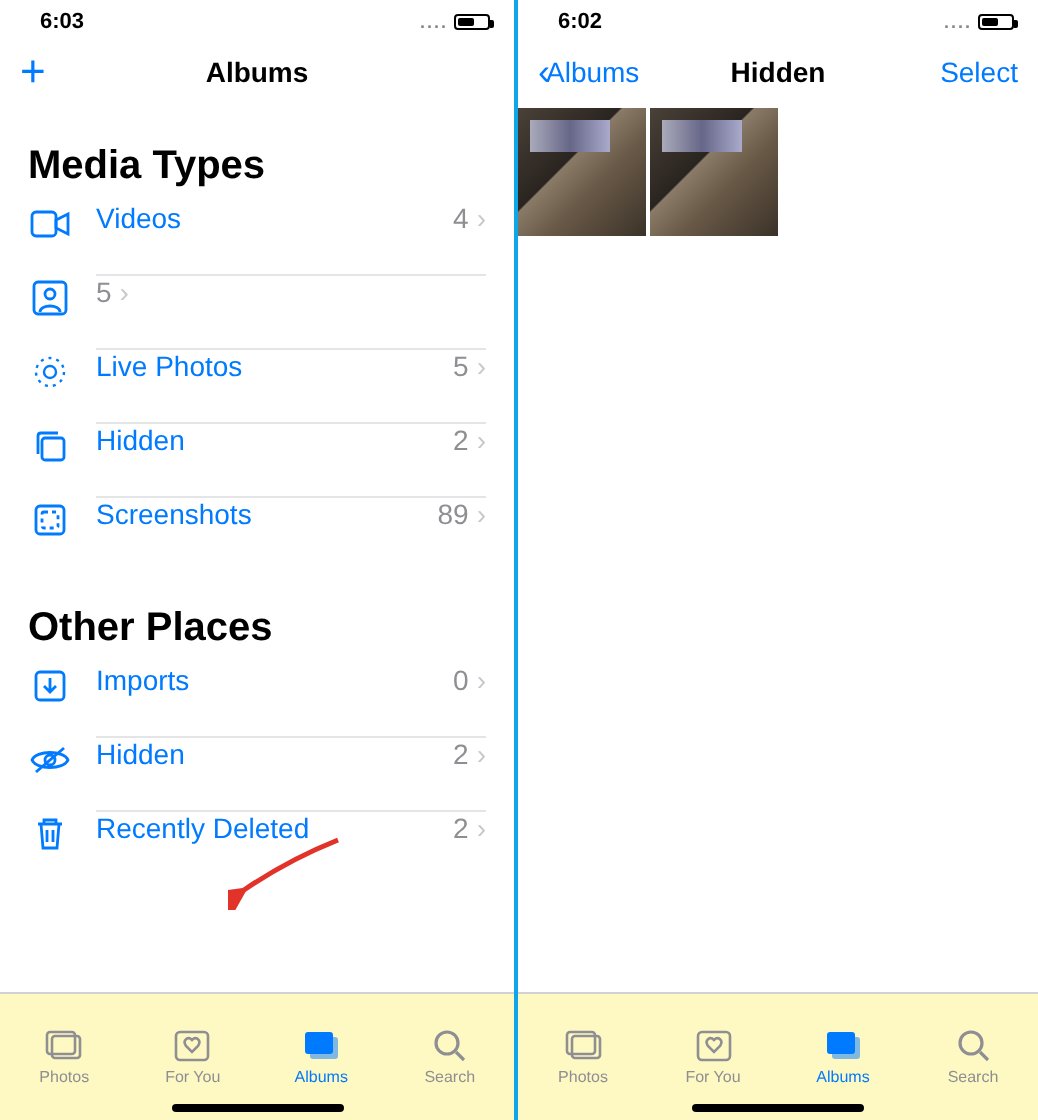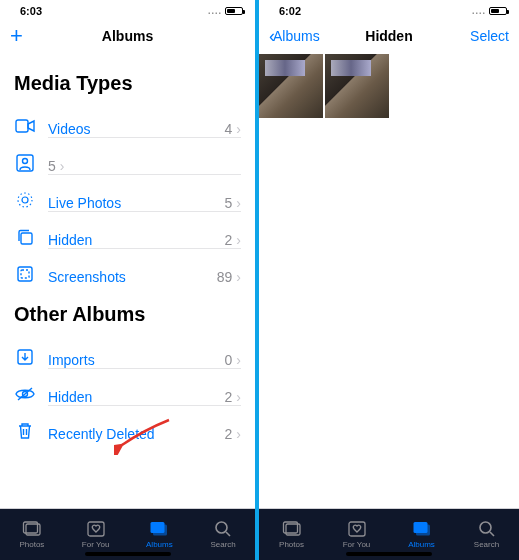--- a/index.html
+++ b/index.html
@@ -1,18 +1,18 @@
 <!DOCTYPE html>
 <html><head>
 <meta charset="utf-8">
 <style>
   * { box-sizing: border-box; margin: 0; padding: 0; font-family: -apple-system, "Helvetica Neue", Arial, sans-serif; }
   body { background: #fff; width: 519px; height: 560px; position: relative; overflow: hidden; }
   .dual { display: flex; width: 519px; height: 560px; }
-  .screen { width: 259px; height: 560px; background: #fff; position: relative; overflow: hidden; border-right: 4px solid #0ea5e9; display: flex; flex-direction: column;}
+  .screen { width: 259px; height: 560px; background: #fff; position: relative; overflow: hidden; border-right: 2px solid #0ea5e9; display: flex; flex-direction: column;}
   .screen:last-child { width: 260px; border-right: none; }
   
   .status-bar { height: 18px; display:flex; justify-content:space-between; align-items:center; padding: 3px 12px 0 20px; font-size: 11px; font-weight: 600; }
   .status-right { display:flex; align-items:center; gap:3px; }
   .batt { width:18px; height:8px; border:1px solid #000; border-radius:2px; position:relative; }
   .batt::after { content:""; position:absolute; right:-3px; top:2px; width:2px; height:4px; background:#000; border-radius:0 1px 1px 0;}
   .batt-fill { position:absolute; left:1px; top:1px; bottom:1px; width:50%; background:#000; border-radius:1px;}
   .dots { letter-spacing:1px; font-size:9px; color:#888;}
   
   .nav { height: 36px; display:flex; align-items:center; justify-content:space-between; padding: 0 10px; }
@@ -27,28 +27,28 @@
   .top-albs { display:flex; gap:8px; margin-top:2px;}
   .alb { display:flex; flex-direction:column;}
   .alb-thumb { width:66px; height:34px; background:#e8e8e8; border-radius:3px; }
   .alb-thumb.double { width:134px; background:none; display:flex; justify-content:space-between;}
   .alb-thumb.double .half { width:63px; height:34px; background:#e8e8e8; border-radius:3px;}
   .alb-label { font-size:11px; margin-top:4px;}
   .alb-count { font-size:11px; color:#8e8e93;}
   
   .sect-head { font-size:20px; font-weight:700; margin-top:18px; margin-bottom:6px;}
   
-  .row { display:flex; align-items:flex-end; height:36px; border:none; }
+  .row { display:flex; align-items:flex-start; height:36px; border:none; }
   .row-icon { width:22px; height:22px; margin-right:12px; display:flex; align-items:center; justify-content:center; color:#007aff; flex-shrink:0;}
   .row-label { color:#007aff; font-size:14px; flex:1;}
   .row-count { font-size:14px; color:#8e8e93; margin-right:4px;}
   .row-chev { color:#c7c7cc; font-size:14px;}
   .sep { height:1px; background:#e5e5e7; margin-left:34px;}
   
-  .tabbar { height:52px; border-top:1px solid #d1d1d6; display:flex; background:#0f172a; }
+  .tabbar { height:64px; border-top:1px solid #d1d1d6; display:flex; background:#fef9c3; }
   .tab { flex:1; display:flex; flex-direction:column; align-items:center; justify-content:center; gap:2px; color:#8e8e93; }
   .tab.active { color:#007aff; }
   .tab-icon { width:22px; height:18px; display:flex; align-items:center; justify-content:center;}
   .tab-label { font-size:8px; }
   .home-ind { position:absolute; bottom:4px; left:50%; transform:translateX(-50%); width:86px; height:4px; background:#000; border-radius:3px;}
   
   .grid { display:flex; padding:0; margin-left:-14px; margin-right:-14px; gap:2px; }
   .photo { width:64px; height:64px; background:#333; background-image: linear-gradient(135deg,#4a4238 0%,#2a2420 40%,#8a7a68 41%,#6a5a48 60%,#3a3228 100%); position:relative; }
   .photo::before { content:""; position:absolute; top:6px; left:6px; width:40px; height:16px; background:linear-gradient(90deg,#aab 0%,#668 50%,#aac 100%);}
   
@@ -134,21 +134,21 @@
             <svg width="18" height="18" viewBox="0 0 18 18" fill="none" stroke="#007aff" stroke-width="1.4">
               <rect x="2" y="2" width="14" height="14" rx="2"></rect>
               <rect x="5" y="5" width="8" height="8" rx="1" stroke-dasharray="2 2"></rect>
             </svg>
           </span>
         <span class="row-label">Screenshots</span>
         <span class="row-count">89</span>
         <span class="row-chev">›</span>
       </div>
 
-      <div class="sect-head">Other Albums</div>
+      <div class="sect-head">Other Places</div>
 
       <div class="row">
         <span class="row-icon">
             <svg width="18" height="18" viewBox="0 0 18 18" fill="none" stroke="#007aff" stroke-width="1.4">
               <rect x="2" y="2" width="14" height="14" rx="2"></rect>
               <path d="M9 5 V12 M6 9 L9 12 L12 9"></path>
             </svg>
           </span>
         <span class="row-label">Imports</span>
         <span class="row-count">0</span>

